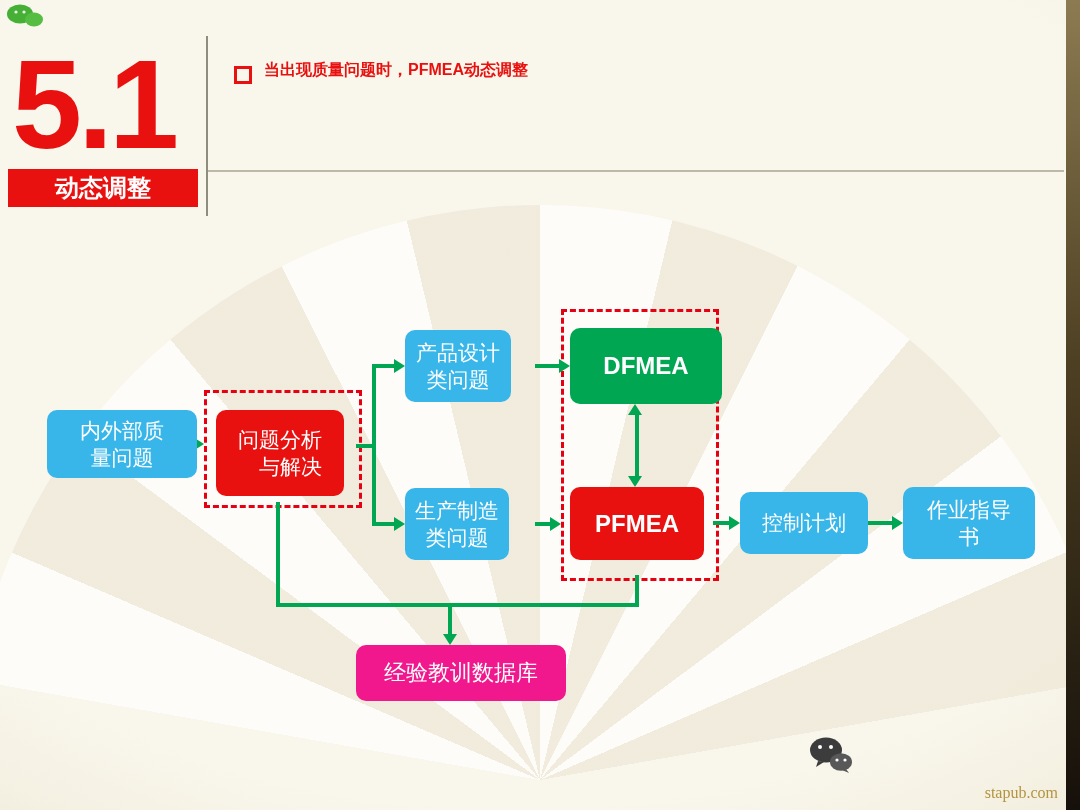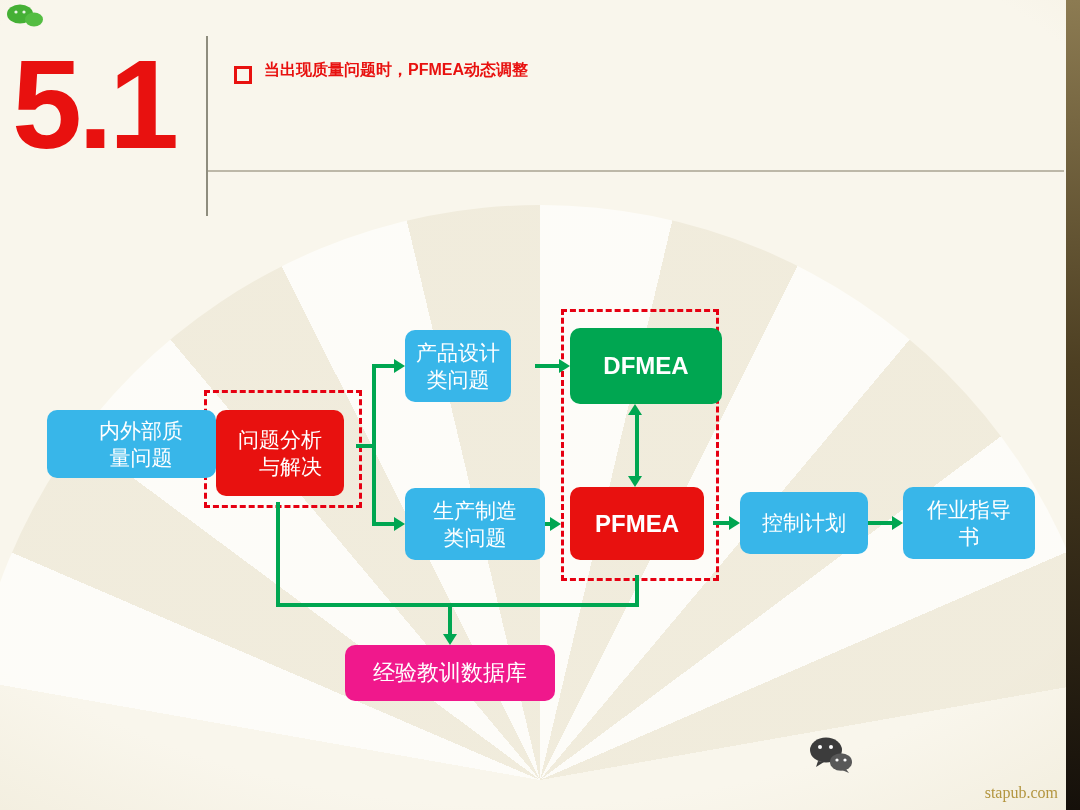--- a/index.html
+++ b/index.html
@@ -32,21 +32,21 @@
   .bullet-text{position:absolute;left:264px;top:60px;font-size:16px;font-weight:bold;
     color:var(--accent-red);z-index:3;}
   
   .node{position:absolute;z-index:3;border-radius:10px;color:#fff;display:flex;
     align-items:center;justify-content:center;text-align:center;
     font-size:21px;line-height:1.3;white-space:pre-line;}
   .node.blue{background:var(--node-blue);}
   .node.green{background:var(--node-green);font-weight:bold;font-size:24px;}
   .node.red{background:var(--node-red);}
   .node.red-bold{background:var(--node-red);font-weight:bold;font-size:24px;}
-  .node.magenta{background:var(--node-magenta);font-size:22px;}
+  .node.magenta{background:var(--node-magenta);font-size:22px;margin-left:11px;}
   .dashed-wrap{position:absolute;border:3px dashed var(--dashed-red);z-index:2;}
   .hl{position:absolute;height:4px;background:var(--arrow-green);z-index:2;}
   .vl{position:absolute;width:4px;background:var(--arrow-green);z-index:2;}
   .ah-right{position:absolute;width:0;height:0;z-index:2;
     border-top:7px solid transparent;border-bottom:7px solid transparent;
     border-left:11px solid var(--arrow-green);}
   .ah-up{position:absolute;width:0;height:0;z-index:2;
     border-left:7px solid transparent;border-right:7px solid transparent;
     border-bottom:11px solid var(--arrow-green);}
   .ah-down{position:absolute;width:0;height:0;z-index:2;
@@ -71,35 +71,36 @@
   <div class="wechat-top">
     <svg width="38" height="24" viewBox="0 0 38 24">
       <ellipse cx="14" cy="10" rx="13" ry="9.5" fill="#45b035"></ellipse>
       <ellipse cx="28" cy="15.5" rx="9" ry="7" fill="#54bd42"></ellipse>
       <circle cx="10" cy="8" r="1.6" fill="#eaf6e6"></circle>
       <circle cx="18" cy="8" r="1.6" fill="#eaf6e6"></circle>
     </svg>
   </div>
 
   <div class="section-number">5.1</div>
+  <div class="section-label">动态调整</div>
   <div class="v-divider"></div>
   <div class="h-divider"></div>
   <div class="bullet-square"></div>
   <div class="bullet-text">当出现质量问题时，PFMEA动态调整</div>
 
   <div class="dashed-wrap" style="left:204px;top:390px;width:152px;height:112px;"></div>
   <div class="dashed-wrap" style="left:561px;top:309px;width:152px;height:266px;"></div>
 
-  <div class="node blue" style="left:47px;top:410px;width:150px;height:68px;padding-left:19px;">内外部质
+  <div class="node blue" style="left:47px;top:410px;width:150px;height:68px;">内外部质
 量问题</div>
   <div class="node red" style="left:216px;top:410px;width:128px;height:86px;text-align:right;">问题分析
 与解决</div>
   <div class="node blue" style="left:405px;top:330px;width:106px;height:72px;">产品设计
 类问题</div>
-  <div class="node blue" style="left:405px;top:488px;width:140px;height:72px;">生产制造
+  <div class="node blue" style="left:405px;top:488px;width:104px;height:72px;">生产制造
 类问题</div>
   <div class="node green" style="left:570px;top:328px;width:152px;height:76px;">DFMEA</div>
   <div class="node red-bold" style="left:570px;top:487px;width:134px;height:73px;">PFMEA</div>
   <div class="node blue" style="left:903px;top:487px;width:132px;height:72px;">作业指导
 书</div>
   <div class="node blue" style="left:740px;top:492px;width:128px;height:62px;">控制计划</div>
   <div class="node magenta" style="left:345px;top:645px;width:210px;height:56px;">经验教训数据库</div>
 
   <div class="hl" style="left:177px;top:442px;width:16px;"></div>
   <div class="ah-right" style="left:193px;top:437px;"></div>

